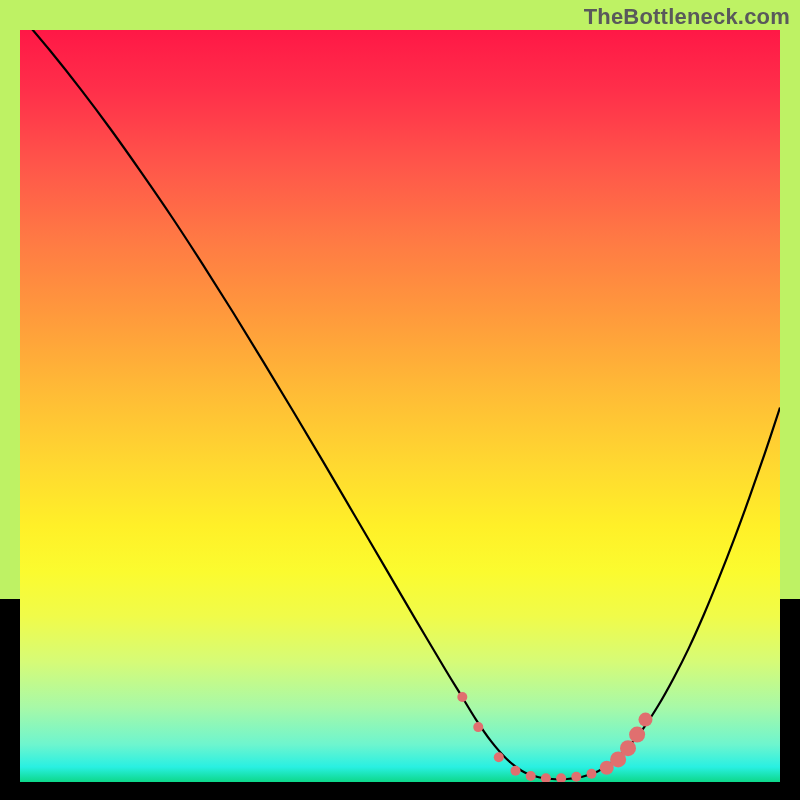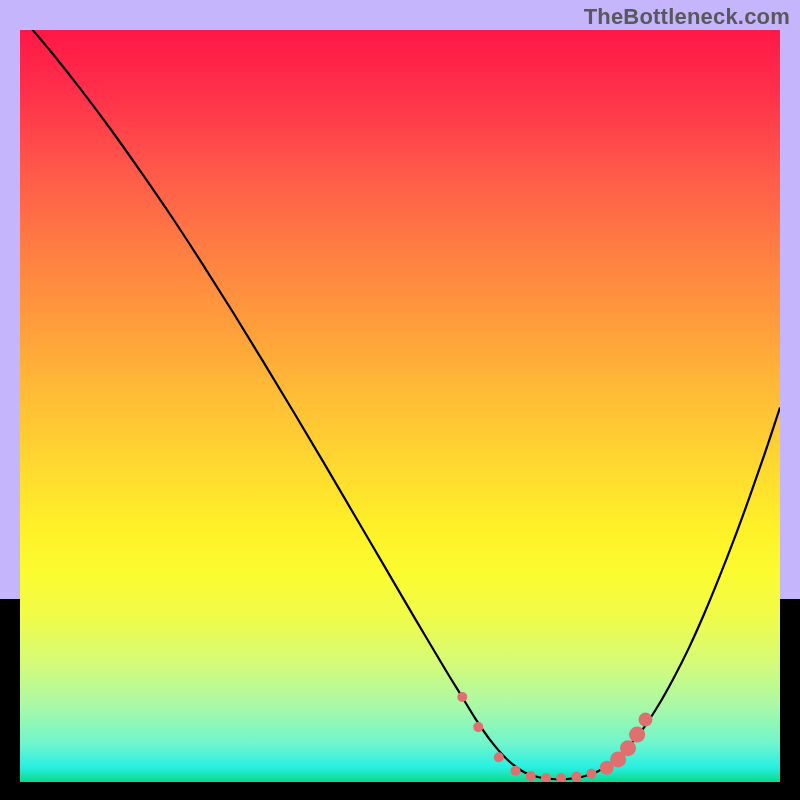--- a/index.html
+++ b/index.html
@@ -1,21 +1,21 @@
 <!DOCTYPE html>
 <html><head>
 <meta charset="utf-8">
 <style>
   * { margin: 0; padding: 0; box-sizing: border-box; }
   html, body { width: 800px; height: 800px; background: #000; overflow: hidden; }
   .frame {
     position: relative;
     width: 800px;
     height: 599px;
-    background: #c4b5fd;
+    background: #bef264;
   }
   .watermark {
     position: absolute;
     top: 4px;
     right: 10px;
     font-family: Arial, Helvetica, sans-serif;
     font-size: 22px;
     font-weight: 600;
     color: #59595b;
     letter-spacing: 0.2px;

